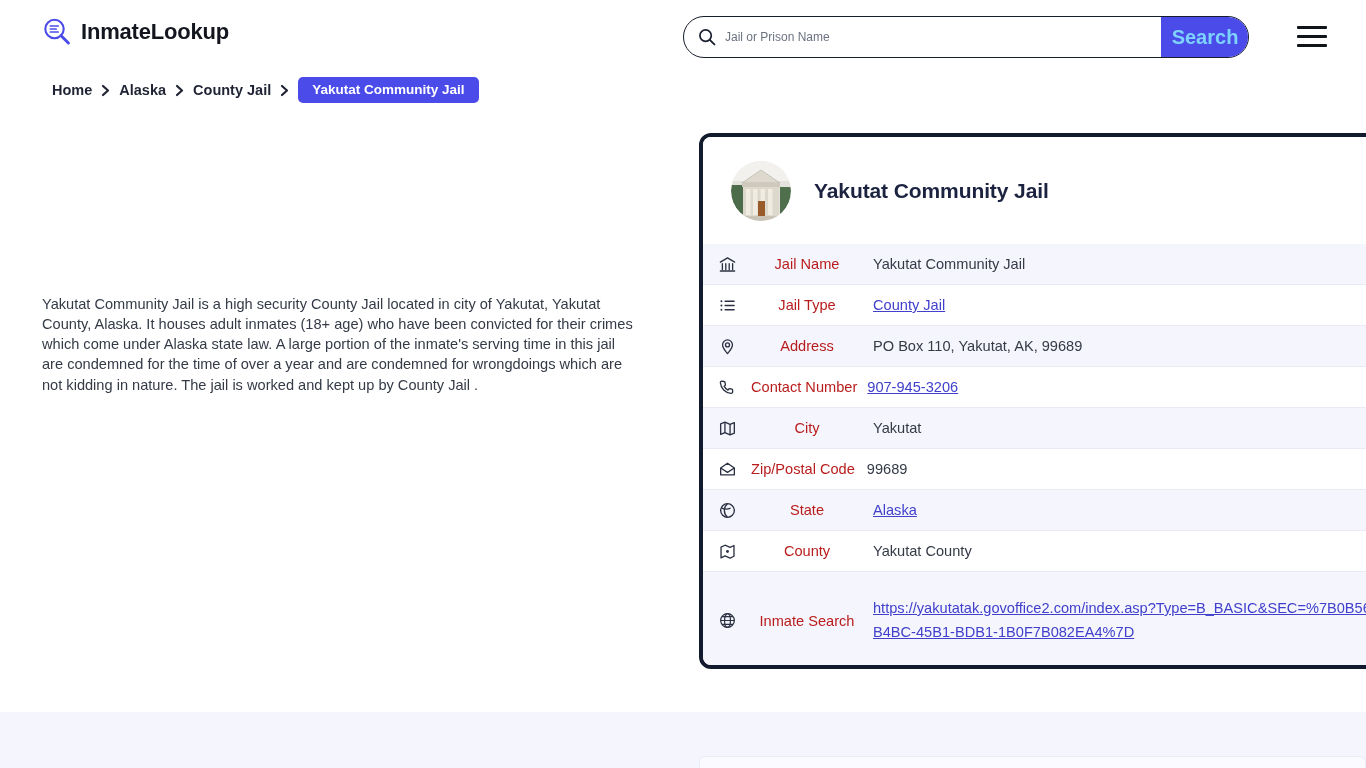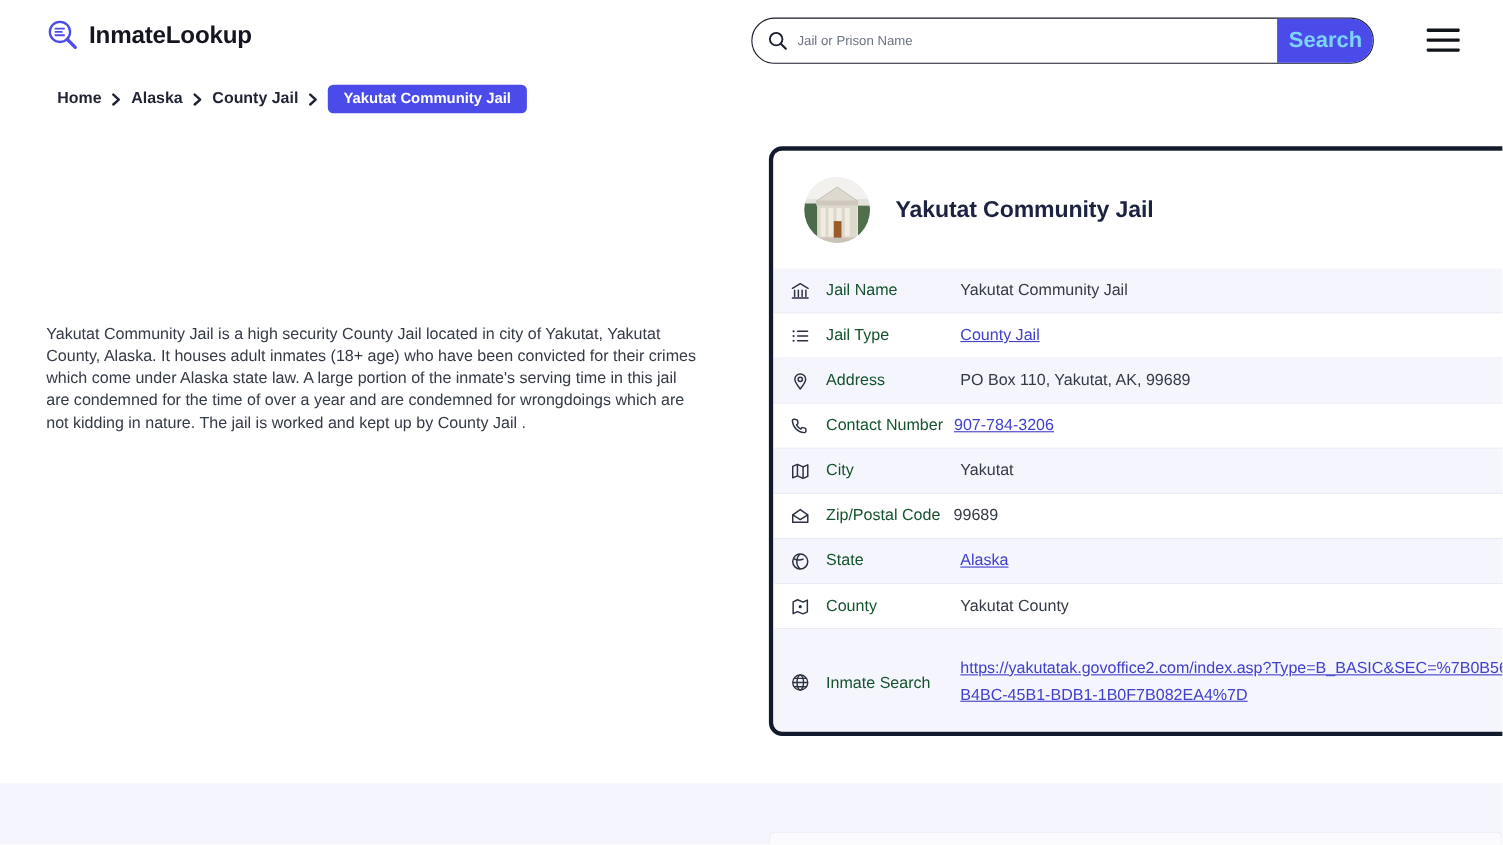--- a/index.html
+++ b/index.html
@@ -115,22 +115,23 @@
   }
   .row:nth-child(odd) { background: #f5f5fd; }
   .row:nth-child(even) { background: #ffffff; }
   .row.tall { min-height: 98px; align-items: center; }
   .cell-icon {
     width: 48px; flex: none; display:flex; align-items:center;
     justify-content:center; color:#2b3142;
   }
   .cell-icon svg { display:block; }
   .cell-label {
-    color: #14532d; flex: none; padding-right: 6px;
+    color: #b91c1c; flex: none; padding-right: 6px;
     white-space: nowrap;
+    text-align: center;
   }
   .cell-value {
     color: #343a46; flex: 1 1 auto; padding-left: 4px;
     word-break: break-word;
   }
   
   .cell-label { width: 118px; }
   .row-contact .cell-label { width: auto; }
   .row-zip .cell-label { width: auto; padding-right: 8px; }
 
@@ -285,21 +286,21 @@
         <span class="cell-value">PO Box 110, Yakutat, AK, 99689</span>
       </div>
 
       <div class="row row-contact">
         <span class="cell-icon">
           <svg viewBox="0 0 20 20" width="19" height="19" fill="none" stroke="#2b3142" stroke-width="1.4" stroke-linecap="round" stroke-linejoin="round">
             <path d="M4 3.2c-1 0-1.6.9-1.5 1.8.5 6 5.1 10.6 11.1 11.1.9.1 1.8-.5 1.8-1.5v-1.8a1 1 0 0 0-.8-1l-2.4-.5a1 1 0 0 0-1 .4l-.7 1a10.4 10.4 0 0 1-4.1-4.1l1-.7a1 1 0 0 0 .4-1l-.5-2.4a1 1 0 0 0-1-.8z"></path>
           </svg>
         </span>
         <span class="cell-label">Contact Number</span>
-        <span class="cell-value"><a class="link">907-784-3206</a></span>
+        <span class="cell-value"><a class="link">907-945-3206</a></span>
       </div>
 
       <div class="row">
         <span class="cell-icon">
           <svg viewBox="0 0 20 20" width="19" height="19" fill="none" stroke="#2b3142" stroke-width="1.4" stroke-linejoin="round">
             <polygon points="2.8,5.2 7.3,3.3 12.7,5.7 17.2,3.8 17.2,14.8 12.7,16.7 7.3,14.3 2.8,16.2"></polygon>
             <line x1="7.3" y1="3.3" x2="7.3" y2="14.3"></line>
             <line x1="12.7" y1="5.7" x2="12.7" y2="16.7"></line>
           </svg>
         </span>

